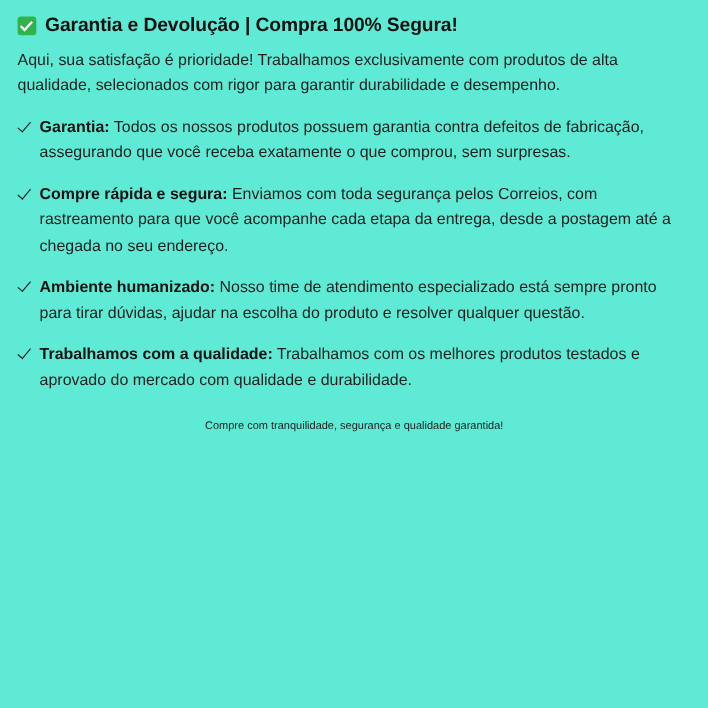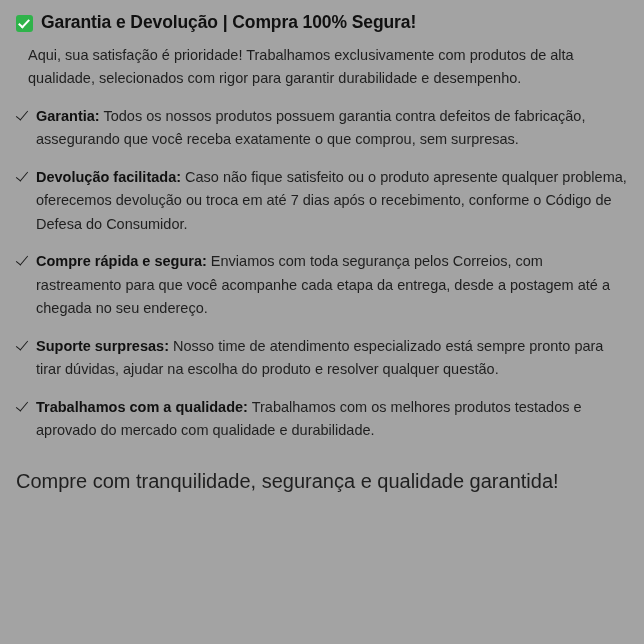--- a/index.html
+++ b/index.html
@@ -12,21 +12,21 @@
     height: 644px;
     font-family: "Liberation Sans", sans-serif;
     color: #1a1a1a;
     overflow: hidden;
   }
   .page {
     width: 644px;
     height: 644px;
     box-sizing: border-box;
     padding: 12px 16px 10px 16px;
-    background: #a3a3a3;
+    background: #5eead4;
   }
   .title-row {
     display: flex;
     align-items: flex-start;
     gap: 8px;
     margin: 0 0 10px 0;
   }
   .check-box-icon {
     flex: 0 0 auto;
     width: 17px;
@@ -50,21 +50,21 @@
   .title-text {
     font-size: 17.5px;
     font-weight: bold;
     line-height: 1.25;
     letter-spacing: -0.1px;
     color: #111111;
   }
   p.intro {
     font-size: 14.5px;
     line-height: 1.62;
-    margin: 0 0 14px 12px;
+    margin: 0 0 14px 0;
     color: #1f1f1f;
   }
   .item {
     display: flex;
     align-items: flex-start;
     gap: 7px;
     margin: 0 0 14px 0;
   }
   .tick-icon {
     flex: 0 0 auto;
@@ -88,57 +88,54 @@
     font-size: 14.5px;
     line-height: 1.62;
     color: #1f1f1f;
   }
   .item-text b {
     font-weight: bold;
     color: #111111;
     margin-top: 12px;
   }
   p.closing {
-    font-size: 20px;
+    font-size: 10px;
     line-height: 1.62;
     margin: 22px 0 0 0;
     color: #1f1f1f;
+    text-align: center;
   }
 </style>
 </head>
 <body>
 
 <div class="page">
 
   <div class="title-row">
     <span class="check-box-icon"></span>
     <span class="title-text">Garantia e Devolução | Compra 100% Segura!</span>
   </div>
 
   <p class="intro">Aqui, sua satisfação é prioridade! Trabalhamos exclusivamente com produtos de alta qualidade, selecionados com rigor para garantir durabilidade e desempenho.</p>
 
   <div class="item">
     <span class="tick-icon"></span>
     <span class="item-text"><b>Garantia:</b><span> Todos os nossos produtos possuem garantia contra defeitos de fabricação, assegurando que você receba exatamente o que comprou, sem surpresas.</span></span>
   </div>
 
-  <div class="item">
-    <span class="tick-icon"></span>
-    <span class="item-text"><b>Devolução facilitada:</b><span> Caso não fique satisfeito ou o produto apresente qualquer problema, oferecemos devolução ou troca em até 7 dias após o recebimento, conforme o Código de Defesa do Consumidor.</span></span>
-  </div>
 
   <div class="item">
     <span class="tick-icon"></span>
     <span class="item-text"><b>Compre rápida e segura:</b><span> Enviamos com toda segurança pelos Correios, com rastreamento para que você acompanhe cada etapa da entrega, desde a postagem até a chegada no seu endereço.</span></span>
   </div>
 
 
   <div class="item">
     <span class="tick-icon"></span>
-    <span class="item-text"><b>Suporte surpresas:</b><span> Nosso time de atendimento especializado está sempre pronto para tirar dúvidas, ajudar na escolha do produto e resolver qualquer questão.</span></span>
+    <span class="item-text"><b>Ambiente humanizado:</b><span> Nosso time de atendimento especializado está sempre pronto para tirar dúvidas, ajudar na escolha do produto e resolver qualquer questão.</span></span>
   </div>
 
   <div class="item">
     <span class="tick-icon"></span>
     <span class="item-text"><b>Trabalhamos com a qualidade:</b><span> Trabalhamos com os melhores produtos testados e aprovado do mercado com qualidade e durabilidade.</span></span>
   </div>
 
   <p class="closing">Compre com tranquilidade, segurança e qualidade garantida!</p>
 
 </div>

